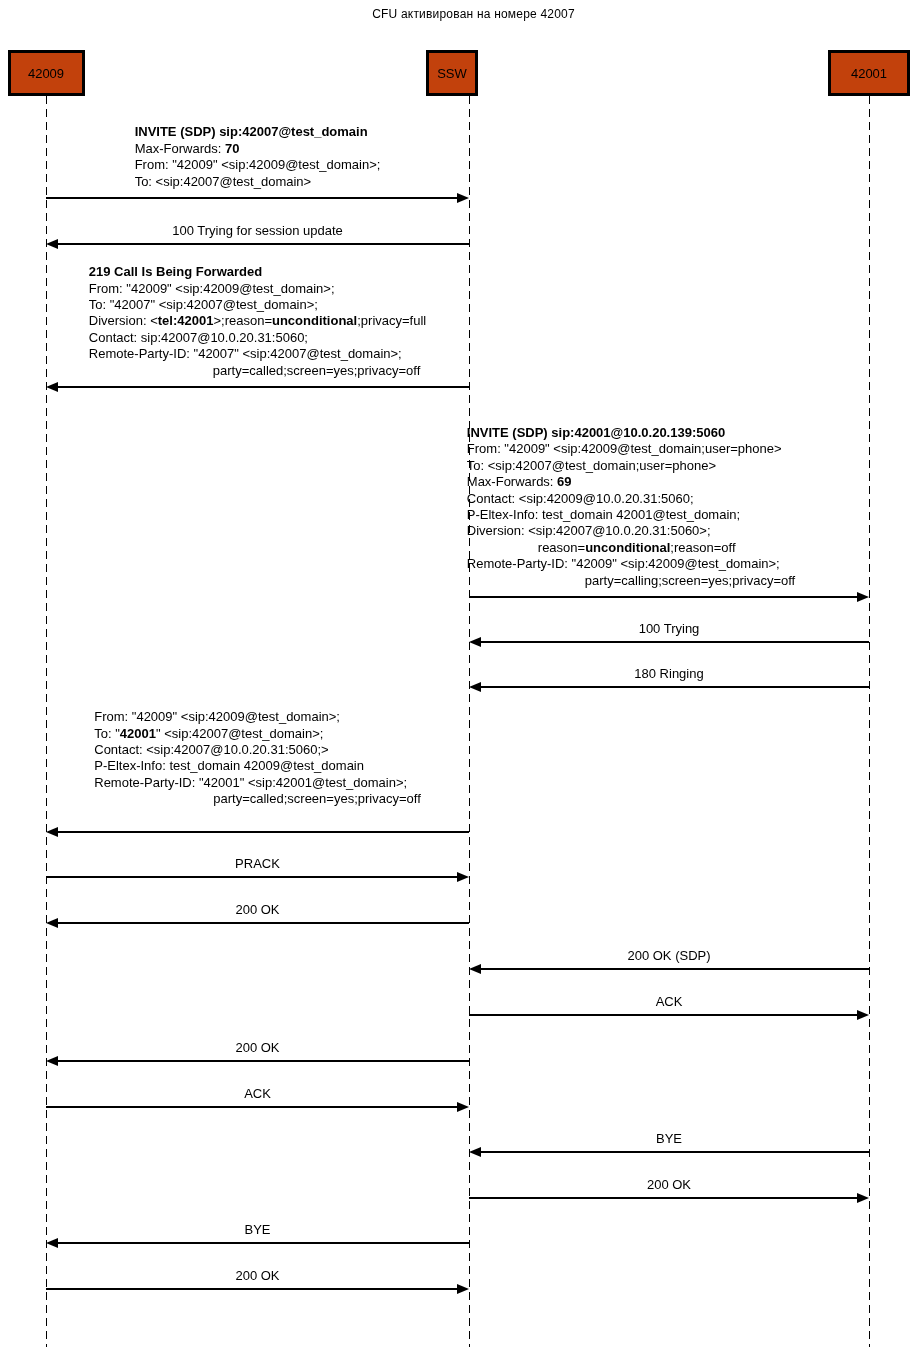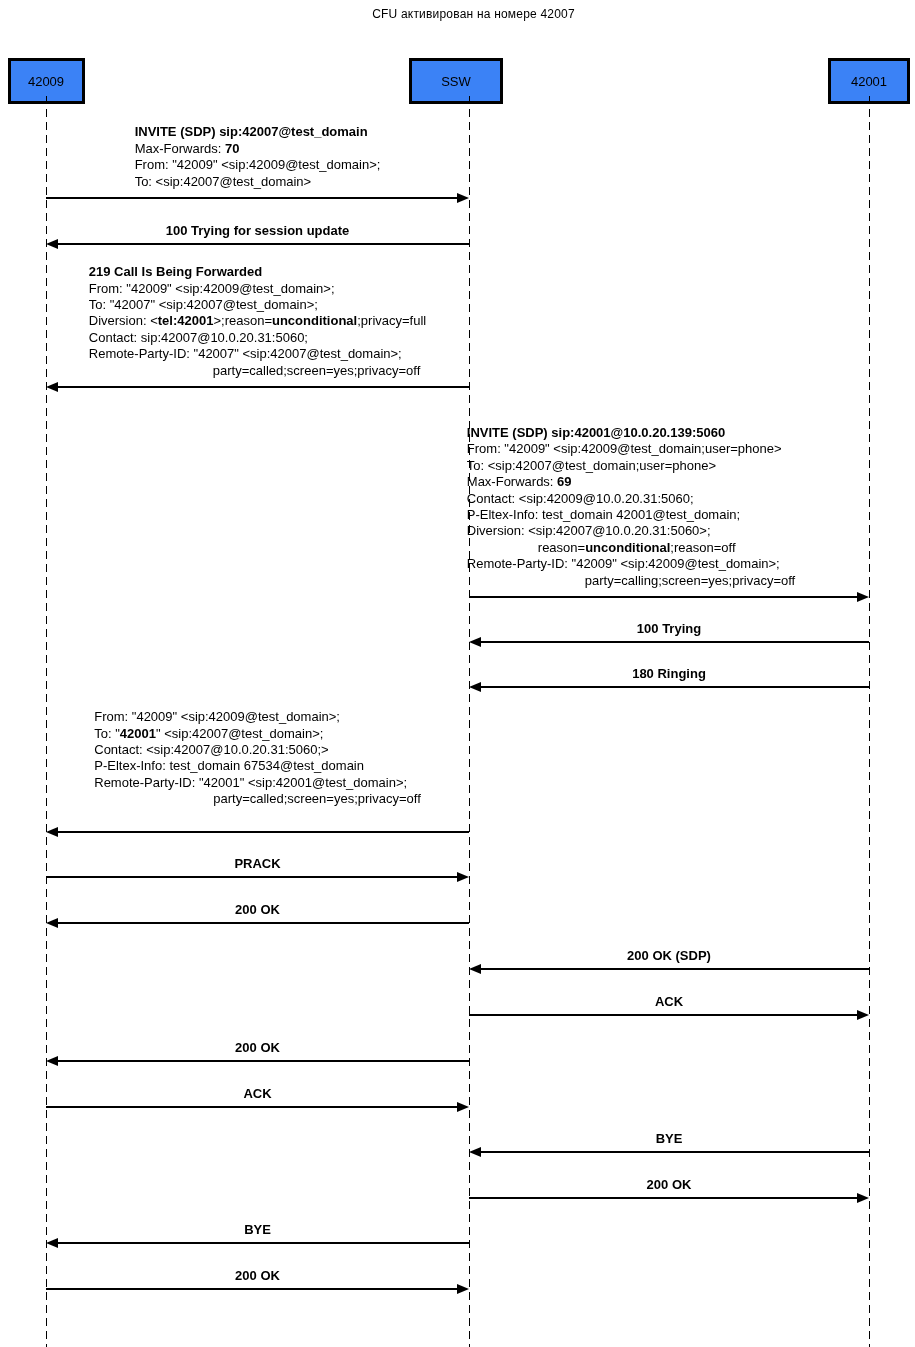--- a/index.html
+++ b/index.html
@@ -5,50 +5,50 @@
   html,body{margin:0;padding:0;background:#ffffff;}
   .diagram{
     position:relative;width:915px;height:1347px;background:#ffffff;
     font-family:"Liberation Sans",sans-serif;color:#000;overflow:hidden;
   }
   .title{
     position:absolute;top:7px;left:0;width:100%;text-align:center;
     font-size:12px;font-weight:400;letter-spacing:.2px;margin-left:16px;
   }
   .actor-box{
-    position:absolute;box-sizing:border-box;border:3px solid #000;background:#3b82f6;
-    display:flex;align-items:center;justify-content:center;font-size:13px;margin-top:8px;
+    position:absolute;box-sizing:border-box;border:3px solid #000;background:#c2410c;
+    display:flex;align-items:center;justify-content:center;font-size:13px;
   }
   .lifeline{
     position:absolute;width:1px;
     background:repeating-linear-gradient(to bottom,#000 0 8px,transparent 8px 13px);
   }
   .msg-line{position:absolute;height:1.4px;background:#000;}
   .arrowhead{position:absolute;width:0;height:0;border-top:5px solid transparent;border-bottom:5px solid transparent;}
   .arrowhead.right{border-left:12px solid #000;}
   .arrowhead.left{border-right:12px solid #000;}
   .msg-label{
     position:absolute;transform:translateX(-50%);white-space:nowrap;
     font-size:13px;line-height:16.4px;text-align:left;
   }
-  .msg-label.single{font-weight:700;text-align:right;}
+  .msg-label.single{font-weight:400;text-align:right;}
   .msg-label b{font-weight:700;}
   .tl{height:16.4px;}
 </style>
 </head>
 <body>
 
 <div class="diagram">
   <div class="title">CFU активирован на номере 42007</div>
   <div id="actors">
       <div class="actor-box" style="left: 7.5px; top: 50px; width: 77px; height: 46px;">
         <span>42009</span>
       </div>
       <div class="lifeline" style="left: 45.5px; top: 96px; height: 1251px;"></div>
-      <div class="actor-box" style="left: 409px; top: 50px; width: 94px; height: 46px;">
+      <div class="actor-box" style="left: 426px; top: 50px; width: 52px; height: 46px;">
         <span>SSW</span>
       </div>
       <div class="lifeline" style="left: 468.5px; top: 96px; height: 1251px;"></div>
       <div class="actor-box" style="left: 828px; top: 50px; width: 82px; height: 46px;">
         <span>42001</span>
       </div>
       <div class="lifeline" style="left: 868.5px; top: 96px; height: 1251px;"></div>
     </div>
   <div id="messages">
       <div class="msg-line" style="top: 197.3px; left: 46px; width: 411px;"></div>
@@ -92,21 +92,21 @@
       <div class="msg-label single" style="left: 669px; top: 621px;">100 Trying</div>
       <div class="msg-line" style="top: 686.3px; left: 481px; width: 388px;"></div>
       <div class="arrowhead left" style="top: 682px; left: 469px;"></div>
       <div class="msg-label single" style="left: 669px; top: 666px;">180 Ringing</div>
       <div class="msg-line" style="top: 831.3px; left: 58px; width: 411px;"></div>
       <div class="arrowhead left" style="top: 827px; left: 46px;"></div>
       <div class="msg-label" style="left: 257.5px; top: 709.2px;">
         <div class="tl"><span>From: "42009" &lt;sip:42009@test_domain&gt;;</span></div>
         <div class="tl"><span>To: "</span><b>42001</b><span>" &lt;sip:42007@test_domain&gt;;</span></div>
         <div class="tl"><span>Contact: &lt;sip:42007@10.0.20.31:5060;&gt;</span></div>
-        <div class="tl"><span>P-Eltex-Info: test_domain 67534@test_domain</span></div>
+        <div class="tl"><span>P-Eltex-Info: test_domain 42009@test_domain</span></div>
         <div class="tl"><span>Remote-Party-ID: "42001" &lt;sip:42001@test_domain&gt;;</span></div>
         <div class="tl" style="padding-left: 119px;"><span>party=called;screen=yes;privacy=off</span></div>
       </div>
       <div class="msg-line" style="top: 876.3px; left: 46px; width: 411px;"></div>
       <div class="arrowhead right" style="top: 872px; left: 457px;"></div>
       <div class="msg-label single" style="left: 257.5px; top: 856px;">PRACK</div>
       <div class="msg-line" style="top: 922.3px; left: 58px; width: 411px;"></div>
       <div class="arrowhead left" style="top: 918px; left: 46px;"></div>
       <div class="msg-label single" style="left: 257.5px; top: 902px;">200 OK</div>
       <div class="msg-line" style="top: 968.3px; left: 481px; width: 388px;"></div>

